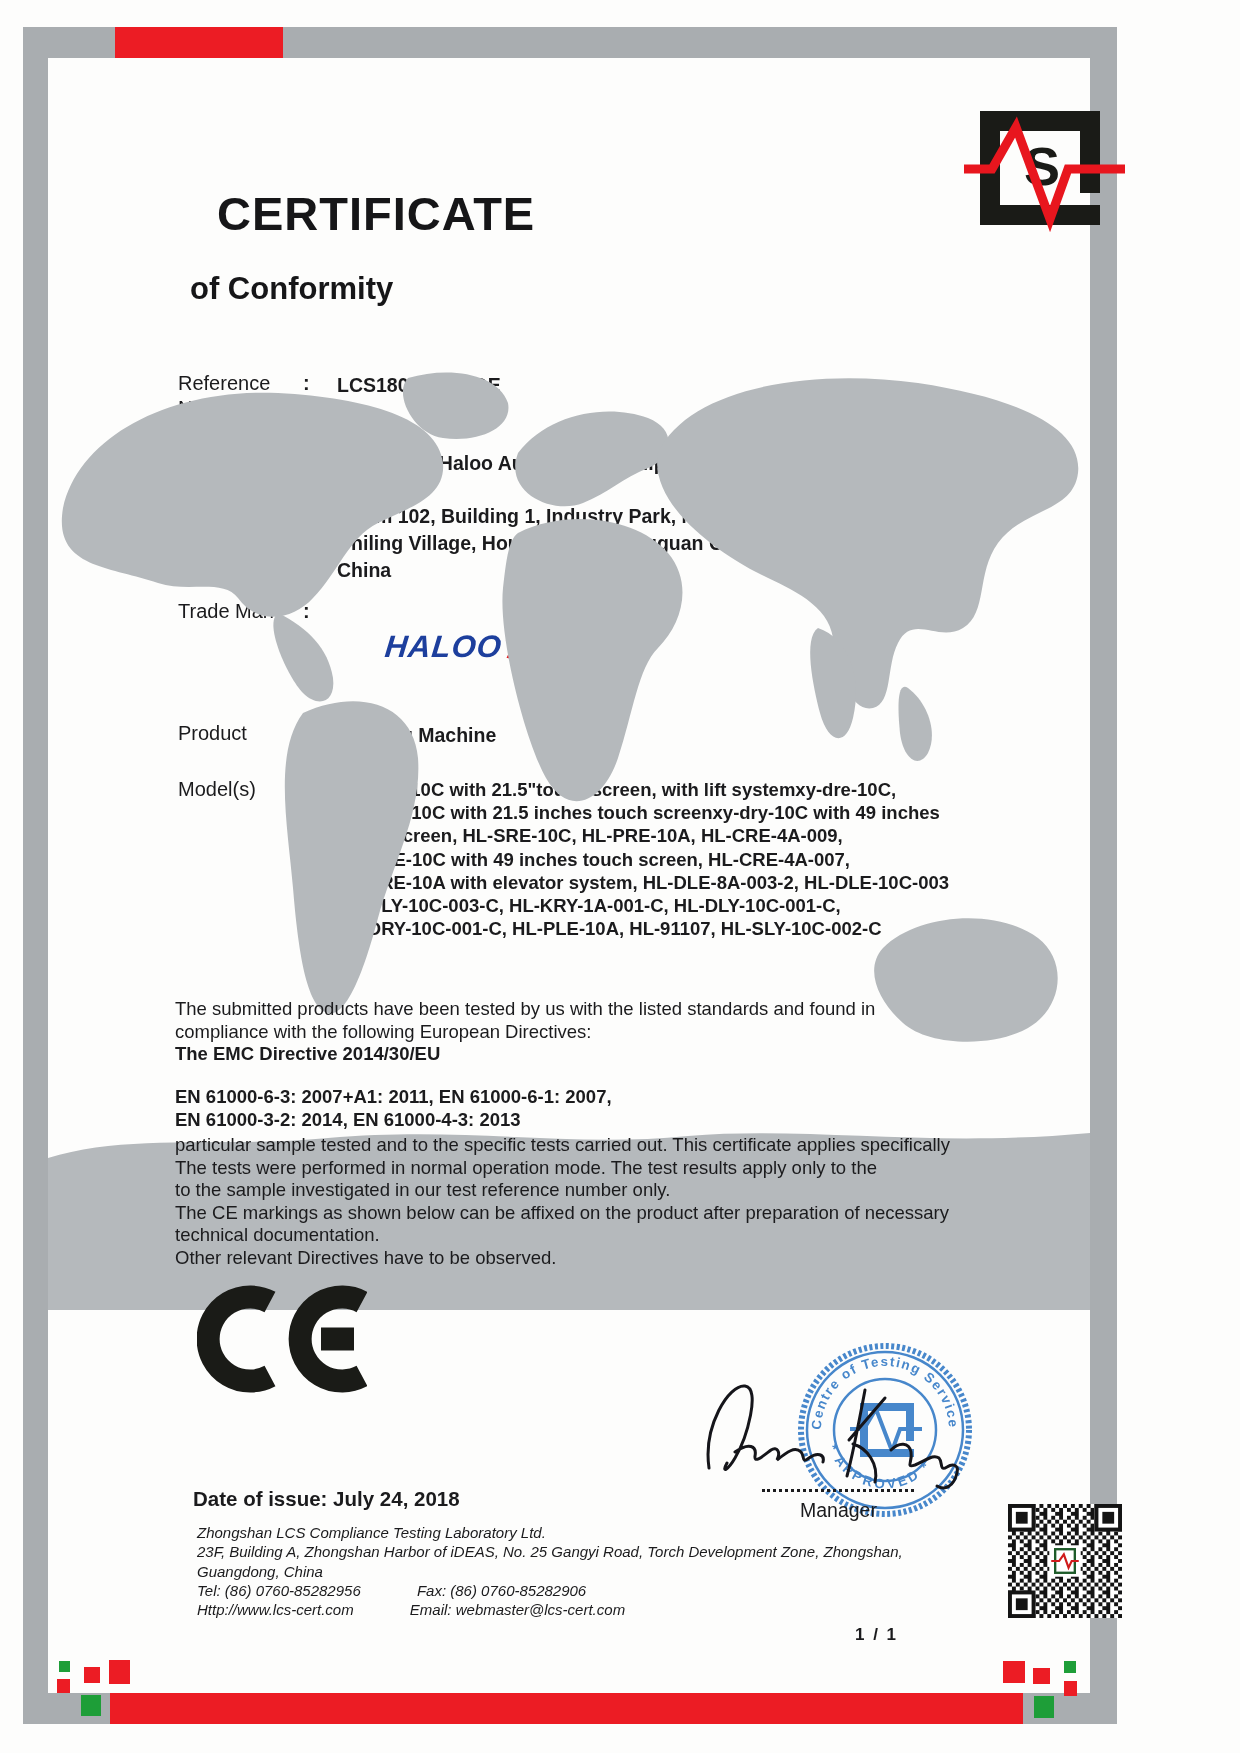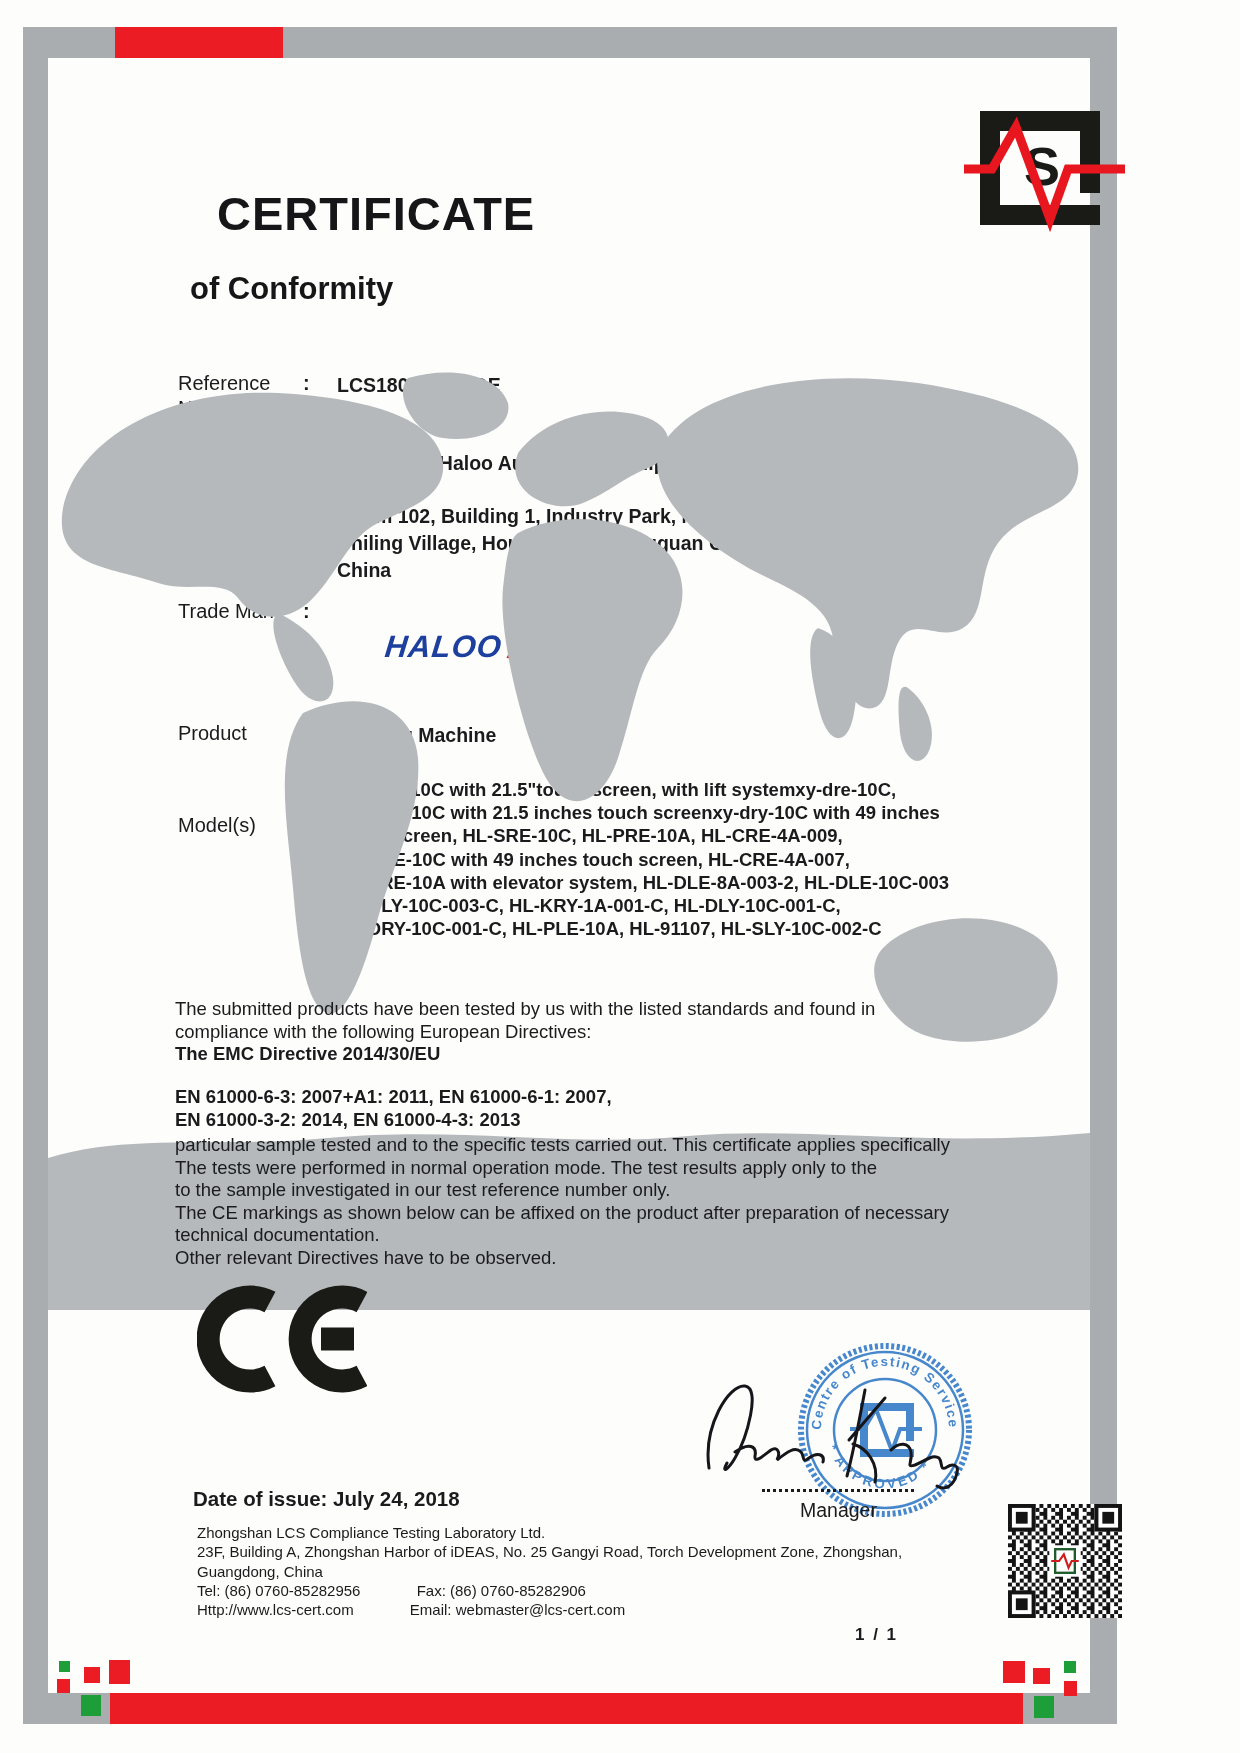--- a/index.html
+++ b/index.html
@@ -132,21 +132,21 @@
     </span>
   </div>
 
   <div style="z-index:3;">
     <span class="flabel" style="top:722px;">Product</span>
     <span class="fcolon" style="top:722px;">:</span>
     <span class="fvalue" style="top:722px;">Vending Machine</span>
   </div>
 
   <div class="models" style="z-index:3;">
-    <span class="flabel" style="top:814px;">Model(s)</span>
+    <span class="flabel" style="top:778px;">Model(s)</span>
     <span class="fcolon" style="top:778px;">:</span>
     <span class="fvalue" style="top:778px;">
       <div class="ln">HL-SRY-10C with 21.5"touch screen, with lift systemxy-dre-10C,</div>
       <div class="ln">HL-DRY-10C with 21.5 inches touch screenxy-dry-10C with 49 inches</div>
       <div class="ln">touch screen, HL-SRE-10C, HL-PRE-10A, HL-CRE-4A-009,</div>
       <div class="ln">HL-SRE-10C with 49 inches touch screen, HL-CRE-4A-007,</div>
       <div class="ln">HL-PRE-10A with elevator system, HL-DLE-8A-003-2, HL-DLE-10C-003</div>
       <div class="ln">HL-DLY-10C-003-C, HL-KRY-1A-001-C, HL-DLY-10C-001-C,</div>
       <div class="ln">HL-DRY-10C-001-C, HL-PLE-10A, HL-91107, HL-SLY-10C-002-C</div>
     </span>
@@ -209,21 +209,21 @@
       <path d="M170,22 C164,54 158,86 152,108 M154,72 C166,58 178,44 190,30 M158,76 C172,80 184,96 180,114"></path>
       <path d="M196,82 C204,74 214,74 216,84 C218,94 210,100 220,97 C232,92 238,86 244,90 C248,94 244,104 252,99 C258,95 264,97 262,105 C259,118 250,123 242,118"></path>
     </g>
   </svg>
 
   <div class="dotline" style="z-index:5;"></div>
   <div class="manager" style="z-index:5;">Manager</div>
 
   <div class="dateline" style="z-index:3;">Date of issue: July 24, 2018</div>
 
-  <div class="lab" style="z-index:3;">
+  <div class="lab" style="z-index:3;font-style:italic;">
     <div class="row">Zhongshan LCS Compliance Testing Laboratory Ltd.</div>
     <div class="row">23F, Building A, Zhongshan Harbor of iDEAS, No. 25 Gangyi Road, Torch Development Zone, Zhongshan,</div>
     <div class="row">Guangdong, China</div>
     <div class="row">
       <span>Tel: (86) 0760-85282956</span>
       <span class="c2">Fax: (86) 0760-85282906</span>
     </div>
     <div class="row">
       <span>Http://www.lcs-cert.com</span>
       <span class="c2">Email: webmaster@lcs-cert.com</span>

